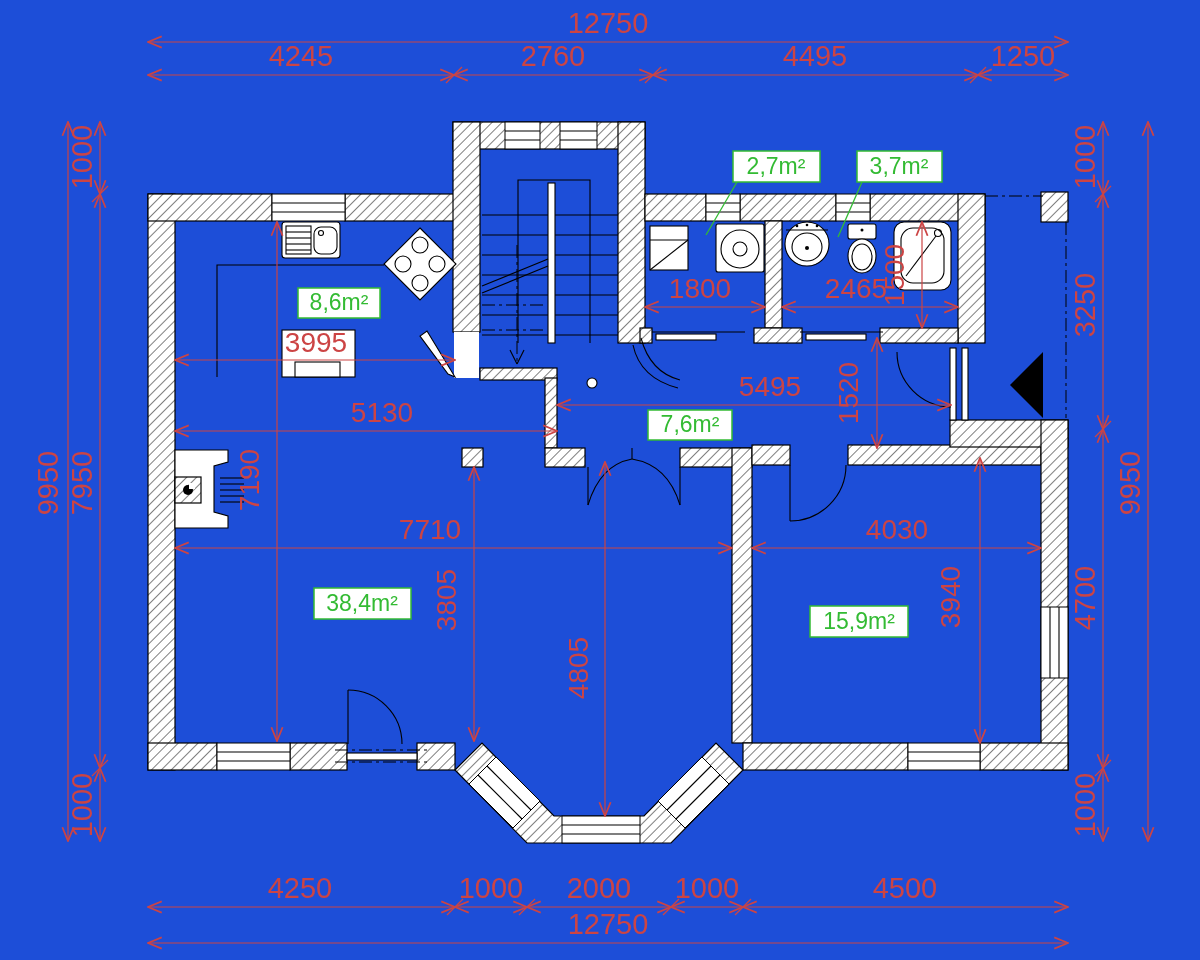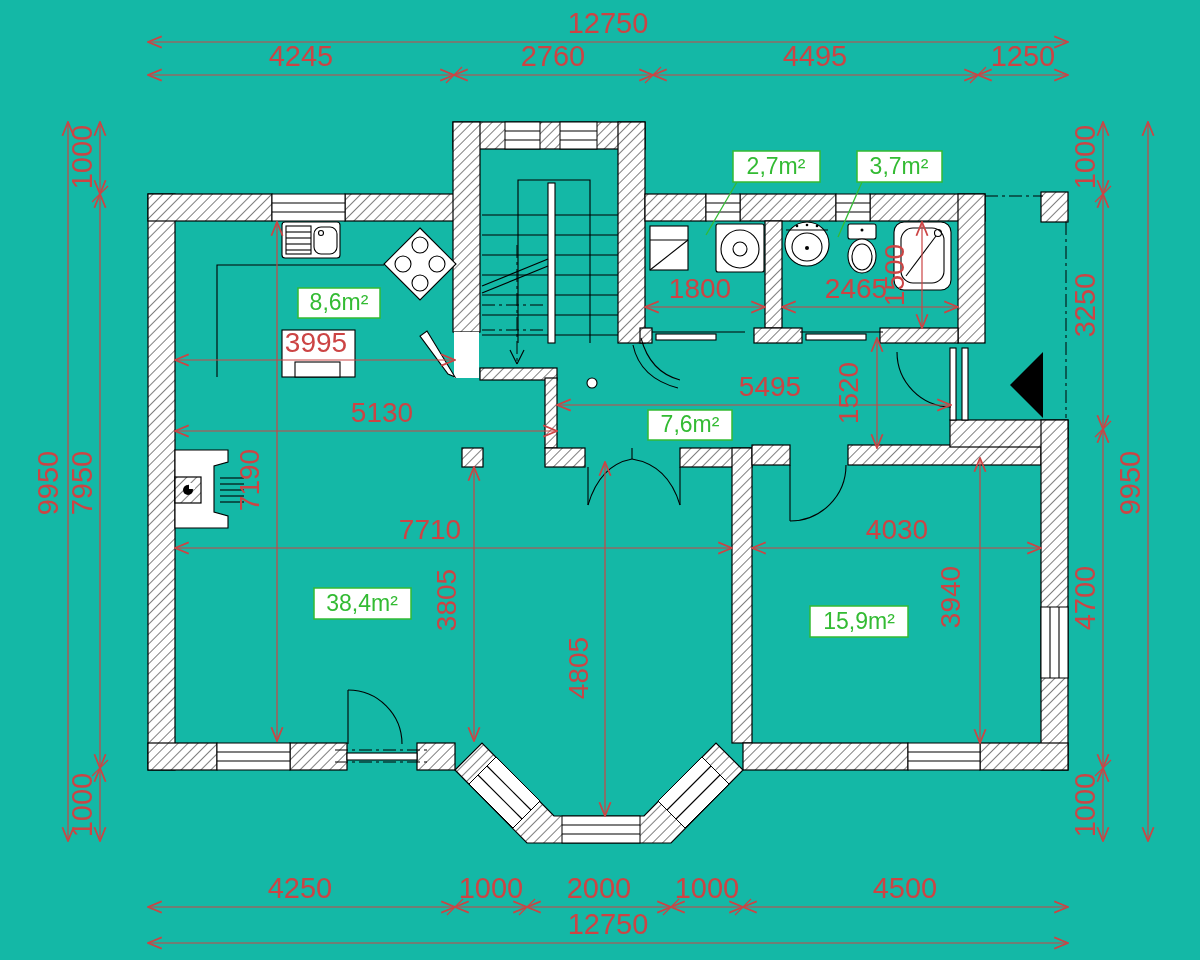--- a/index.html
+++ b/index.html
@@ -1,16 +1,16 @@
 <!DOCTYPE html>
 <html><head>
 <meta charset="utf-8">
 <style>
   html,body{margin:0;padding:0;background:#fff;}
-  #canvas{position:relative;width:1200px;height:960px;background:#14b8a6;overflow:hidden;
+  #canvas{position:relative;width:1200px;height:960px;background:#1d4ed8;overflow:hidden;
           font-family:"Liberation Sans",sans-serif;}
   svg{position:absolute;left:0;top:0;}
   .wall{fill:url(#hatch);stroke:#000;stroke-width:1.2;}
   .thin{fill:none;stroke:#000;stroke-width:1.1;}
   .thinf{fill:#fff;stroke:#000;stroke-width:1.1;}
   .win{fill:#fff;stroke:#000;stroke-width:1;}
   .dim{stroke:#cc4444;stroke-width:1.2;fill:none;}
   .dimtxt{fill:#cc4444;font-family:"Liberation Sans",sans-serif;font-size:29px;text-anchor:middle;}
   .dimtxt2{fill:#cc4444;font-family:"Liberation Sans",sans-serif;font-size:28px;text-anchor:middle;}
   .areabox{fill:#fff;stroke:#33bb33;stroke-width:1.5;}

